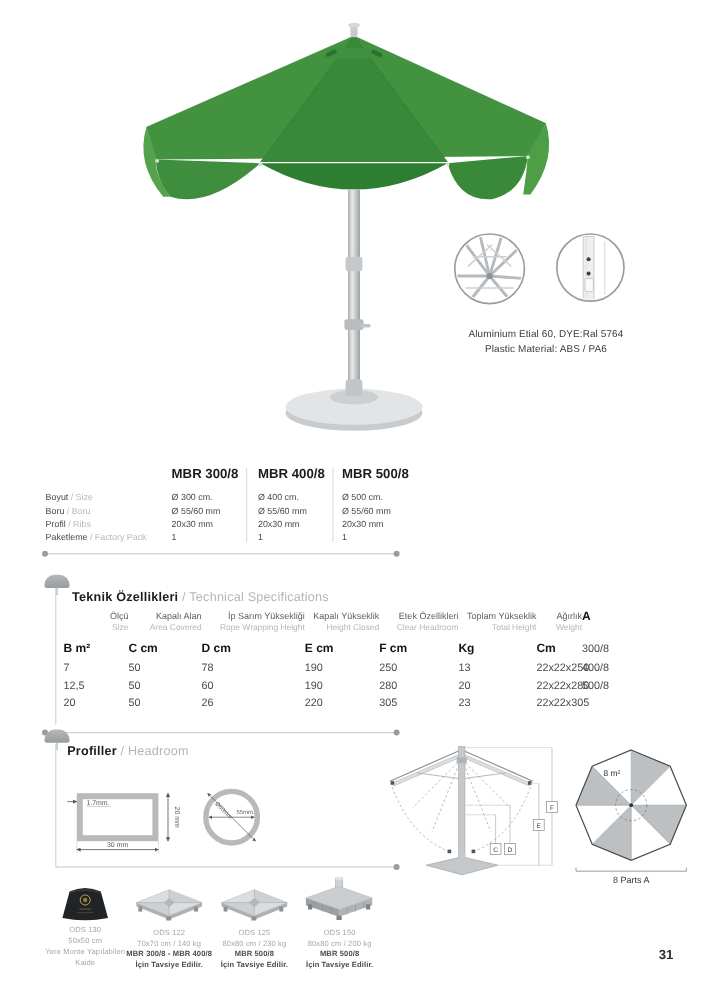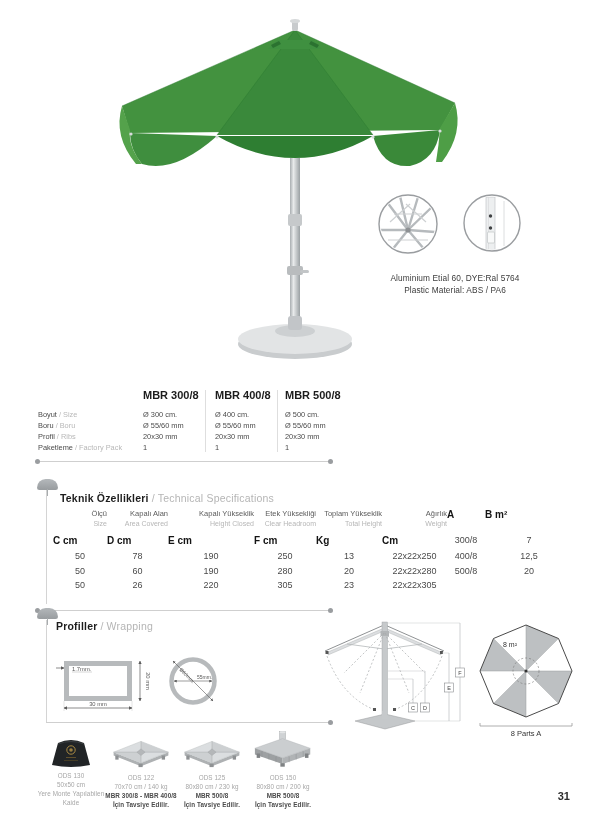--- a/index.html
+++ b/index.html
@@ -36,34 +36,34 @@
   .models .lbl .sep, .models .lbl .en { color:#b8b8b8; }
   .models .lbl .sep { margin:0 2px; }
   .models-sep { position:absolute; top:390px; width:1px; height:62px; background:#dedede; }
 
   
   .tech-table { position:absolute; left:53px; top:509px; display:grid; grid-template-columns:54px 61px 86px 62px 66px 65px 38px 88px; }
   .tech-table .h { height:26px;text-align:right; }
   .tech-table .h .tr { font-size:7.5px; color:#5c5c5c; line-height:9.5px; display:block; }
   .tech-table .h .en { font-size:7px; color:#b6b6b6; line-height:9px; display:block; }
   .tech-table .u { font-size:10px; font-weight:bold; color:#141414; height:16px; }
-  .tech-table .d { font-size:9px; color:#4a4a4a; height:14.5px;text-align:center; }
+  .tech-table .d { font-size:9px; color:#4a4a4a; height:14.5px; }
 
   
   .dimtxt { font-size:5.8px; fill:#5a5a5a; }
   .boxtxt { font-size:5.5px; fill:#444; }
 
   
   .base-item { position:absolute; width:82px; text-align:center; }
   .base-item svg { display:block; margin:0 auto; }
   .base-label { margin-top:4px; font-size:6.3px; line-height:9px; color:#a6a6a6; letter-spacing:.1px; }
   .base-label .rec { color:#4a4a4a; font-weight:bold; }
   .base-label .muted { color:#a6a6a6; font-weight:normal; }
 
-  .pageno { position:absolute; left:540px; top:790px; width:30px; text-align:right; font-size:11px; font-weight:bold; color:#2e2e2e; }
+  .pageno { position:absolute; left:540px; top:790px; width:30px; text-align:center; font-size:11px; font-weight:bold; color:#2e2e2e; }
 </style>
 </head>
 <body>
 
 <div class="page">
 
   <svg class="abs" style="left:100px; top:18px;" width="440" height="350" viewBox="0 0 440 350">
     <defs>
       <linearGradient id="poleg" x1="0" y1="0" x2="1" y2="0">
         <stop offset="0" stop-color="#a8adb0"></stop>
@@ -199,25 +199,29 @@
 
     <div class="h">
         <span class="tr">Ölçü</span>
         <span class="en">Size</span>
       </div>
     <div class="h">
         <span class="tr">Kapalı Alan</span>
         <span class="en">Area Covered</span>
       </div>
     <div class="h">
+        <span class="tr">İp Sarım Yüksekliği</span>
+        <span class="en">Rope Wrapping Height</span>
+      </div>
+    <div class="h">
         <span class="tr">Kapalı Yükseklik</span>
         <span class="en">Height Closed</span>
       </div>
     <div class="h">
-        <span class="tr">Etek Yüksekliği</span>
+        <span class="tr">Etek Özellikleri</span>
         <span class="en">Clear Headroom</span>
       </div>
     <div class="h">
         <span class="tr">Toplam Yükseklik</span>
         <span class="en">Total Height</span>
       </div>
     <div class="h">
         <span class="tr">Ağırlık</span>
         <span class="en">Weight</span>
       </div>
@@ -256,21 +260,21 @@
     <div class="d">23</div>
     <div class="d">22x22x305</div>
   </div>
 
   <div class="divider" style="left:36px; top:610px; width:296px;"></div>
 
   <div class="umb-ico" style="left:37px; top:608px;"></div>
   <div class="vline" style="left:46px; top:620px; height:102px;"></div>
   <div class="endline" style="left:46px; top:722px; width:286px;"></div>
   <div class="sec-title" style="left:56px; top:620px;">
-    <span>Profiller</span><span class="sep">/</span><span class="en">Wrapping</span>
+    <span>Profiller</span><span class="sep">/</span><span class="en">Headroom</span>
   </div>
 
   <svg class="abs" style="left:56px; top:652px;" width="100" height="64" viewBox="0 0 100 64">
     <defs>
       <marker id="ah" viewBox="0 0 6 6" refX="5.5" refY="3" markerWidth="5" markerHeight="5" orient="auto-start-reverse">
         <path d="M0,0 L6,3 L0,6 Z" fill="#5a5a5a"></path>
       </marker>
     </defs>
     <rect x="8" y="9" width="68" height="40" fill="#b7babc"></rect>
     <rect x="13" y="14" width="58" height="30" fill="#ffffff"></rect>

